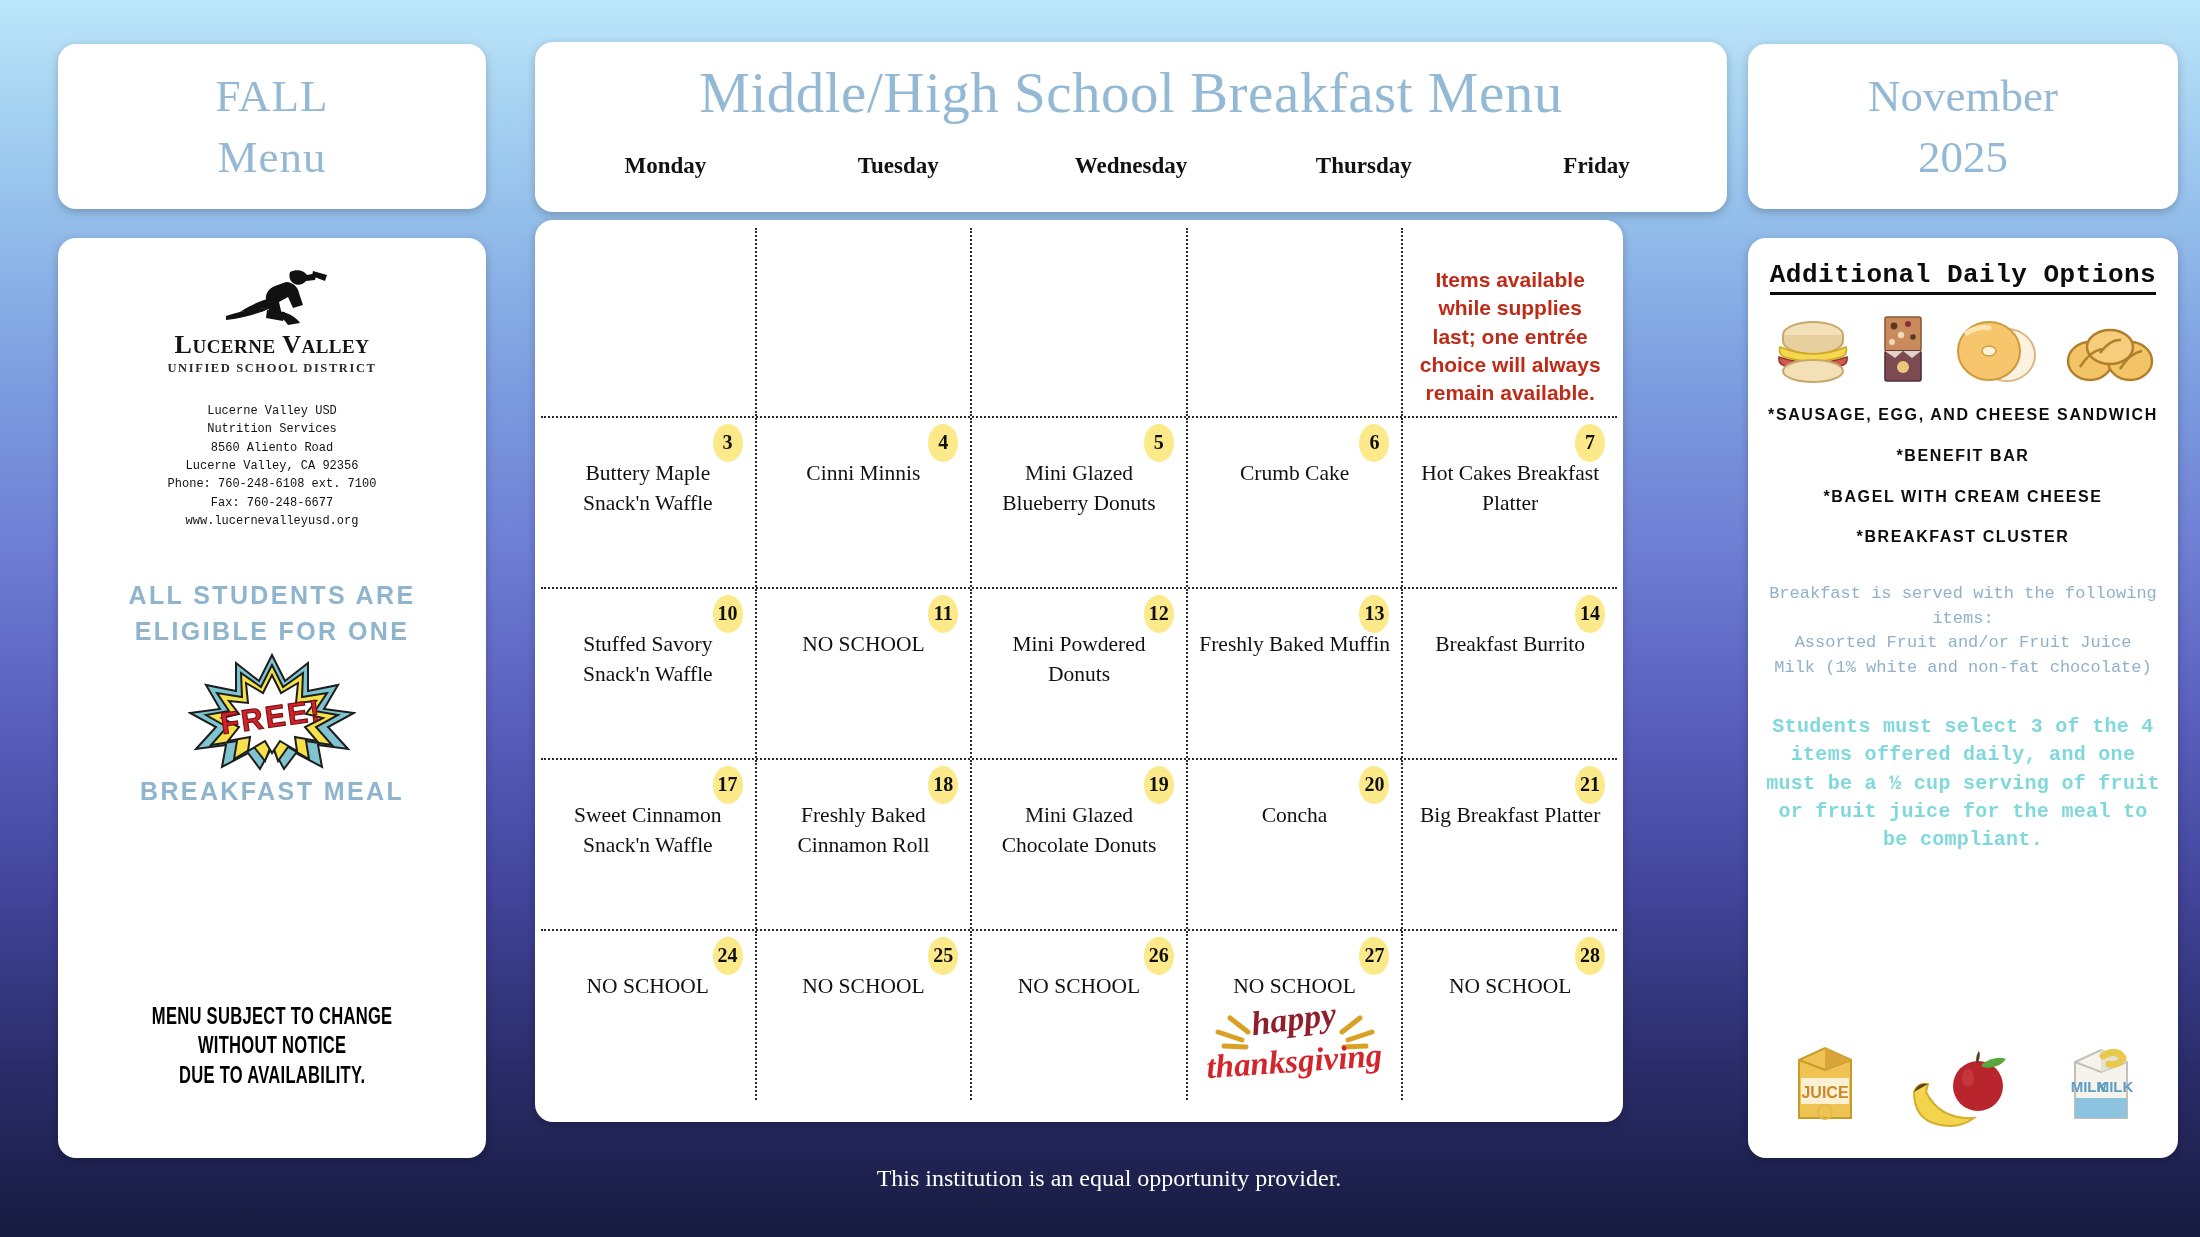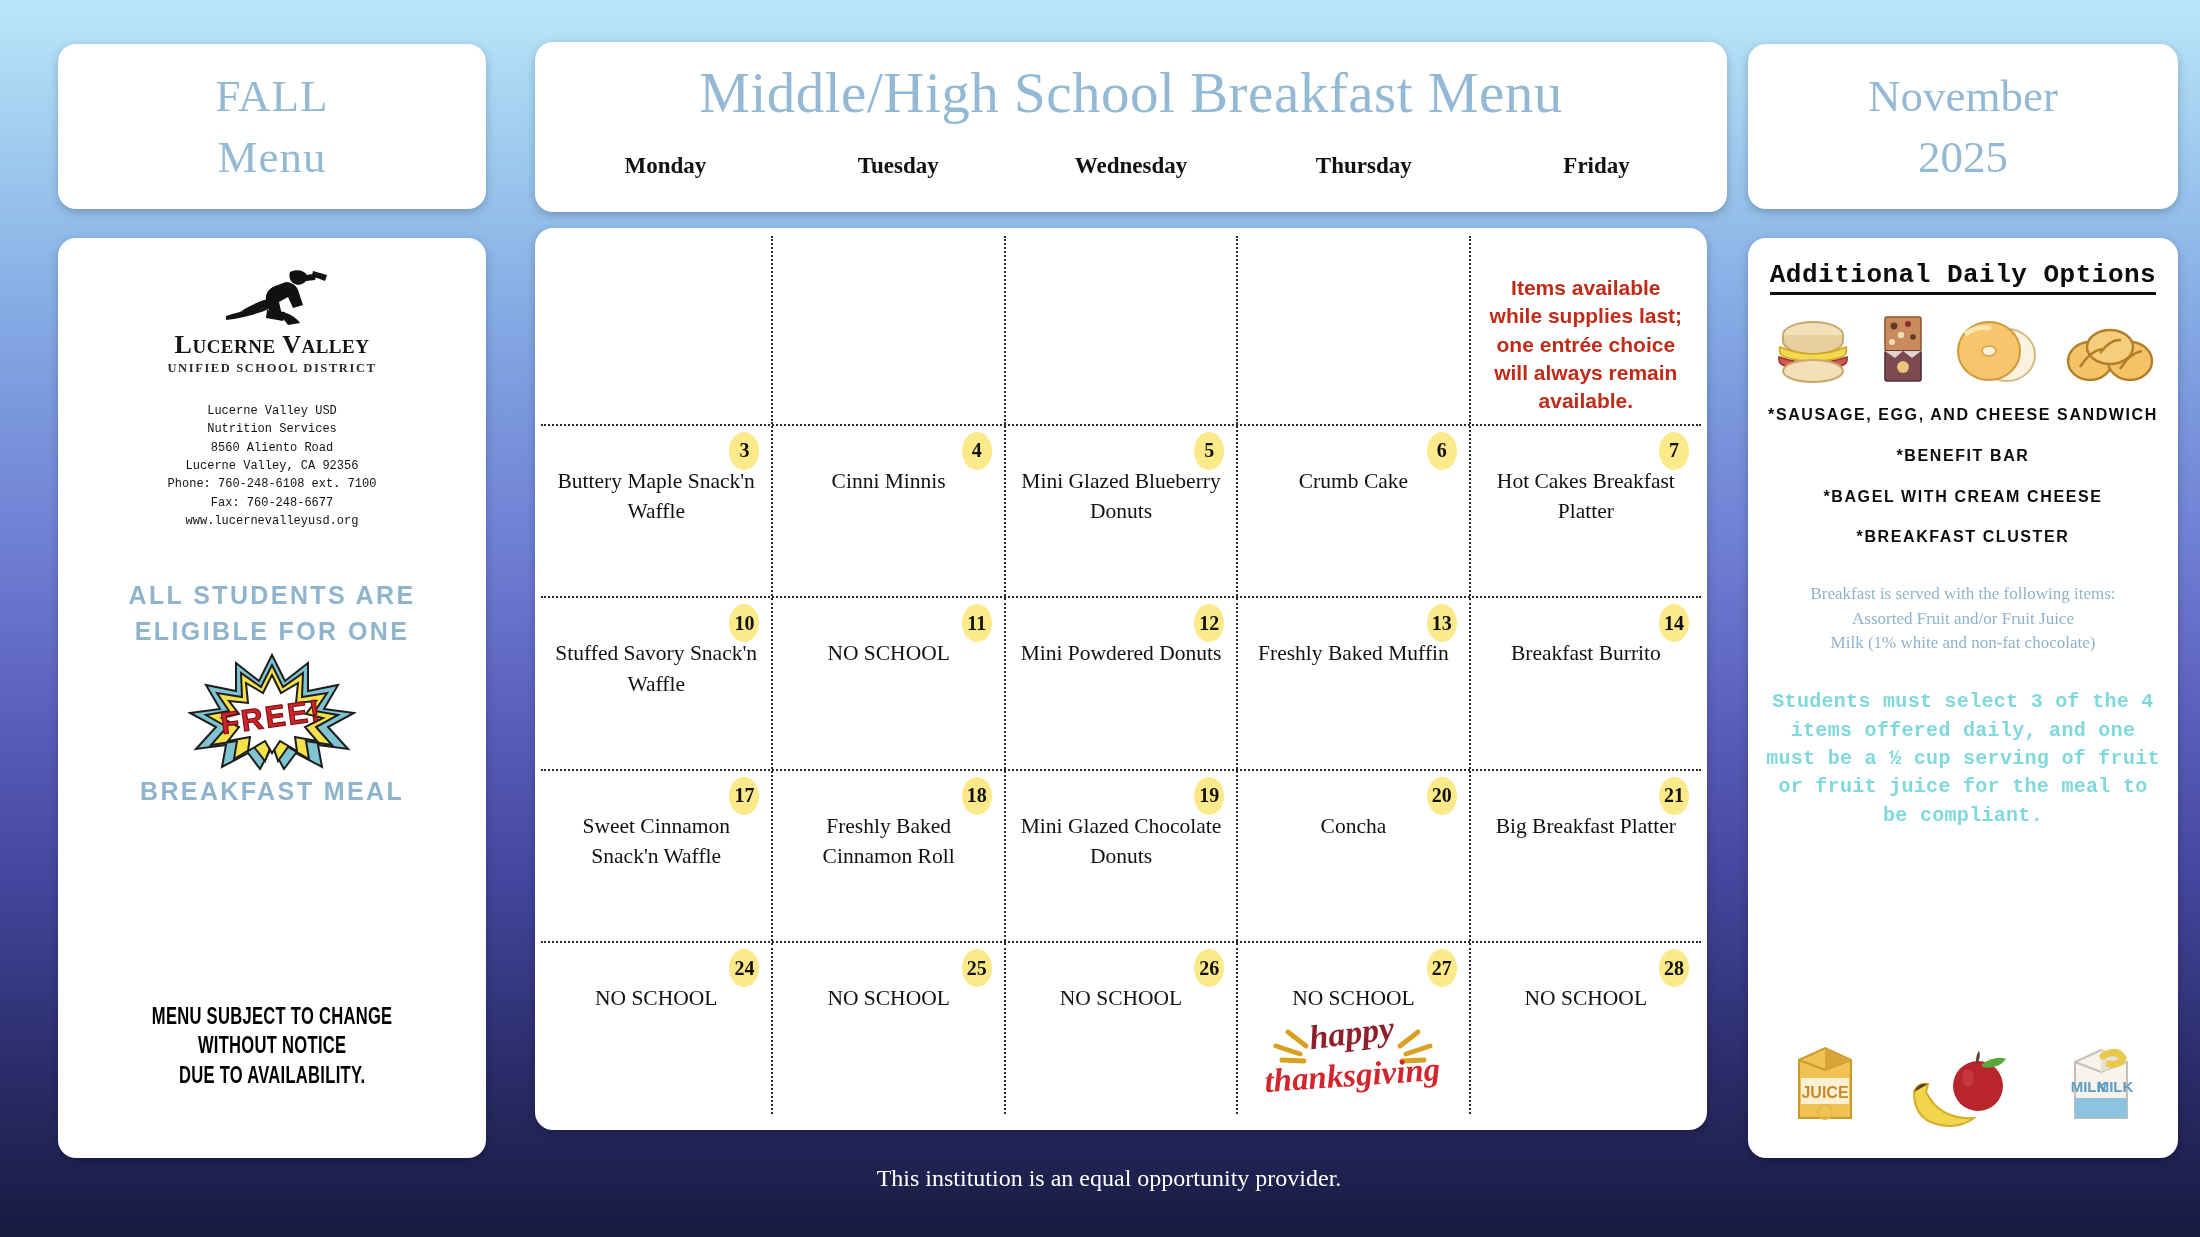--- a/index.html
+++ b/index.html
@@ -87,23 +87,23 @@
     display: flex; width: 100%; margin-top: 28px;
     padding: 0 14px;
   }
   .dow {
     flex: 1; text-align: center;
     font-family: "Liberation Serif", serif;
     font-size: 23px; font-weight: 700; color: #111;
   }
 
   .cal-card {
-    position: absolute; left: 535px; top: 228px;
-    width: 1172px; height: 902px;
-    padding: 8px 6px 16px; overflow: hidden;
+    position: absolute; left: 535px; top: 220px;
+    width: 1088px; height: 902px;
+    padding: 8px 6px 22px; overflow: hidden;
   }
   .cal-grid { display: flex; flex-direction: column; height: 100%; }
   .cal-row { display: flex; flex: 1; position: relative; }
   .cal-row + .cal-row { border-top: 2.5px dotted #2a2a2a; }
   .cal-row.r0 { flex: 0 0 174px; }
   .cal-cell {
     flex: 1; position: relative; padding: 34px 10px 8px;
     display: flex; align-items: flex-start; justify-content: center;
   }
   .cal-cell + .cal-cell { border-left: 2.5px dotted #2a2a2a; }
@@ -158,21 +158,21 @@
     width: 100%; padding: 0 8px; margin-top: 18px; height: 72px;
   }
   .opt-item {
     text-align: center; margin-top: 20px;
     font-family: "Liberation Sans", sans-serif;
     font-size: 16px; font-weight: 700; color: #0c0c0c;
     letter-spacing: 1.6px; line-height: 1.3;
   }
   .served {
     margin-top: 34px; text-align: center;
-    font-family: Liberation Serif, serif;
+    font-family: Liberation Mono, monospace;
     font-size: 17px; color: #8fb2c9; line-height: 1.45;
   }
   .compliance {
     margin-top: 32px; text-align: center;
     font-family: "Liberation Mono", monospace;
     font-size: 20px; font-weight: 700; color: #7fd8dc;
     line-height: 1.42; letter-spacing: 0.3px;
   }
   .bev-icons {
     display: flex; align-items: flex-end; justify-content: space-around;

